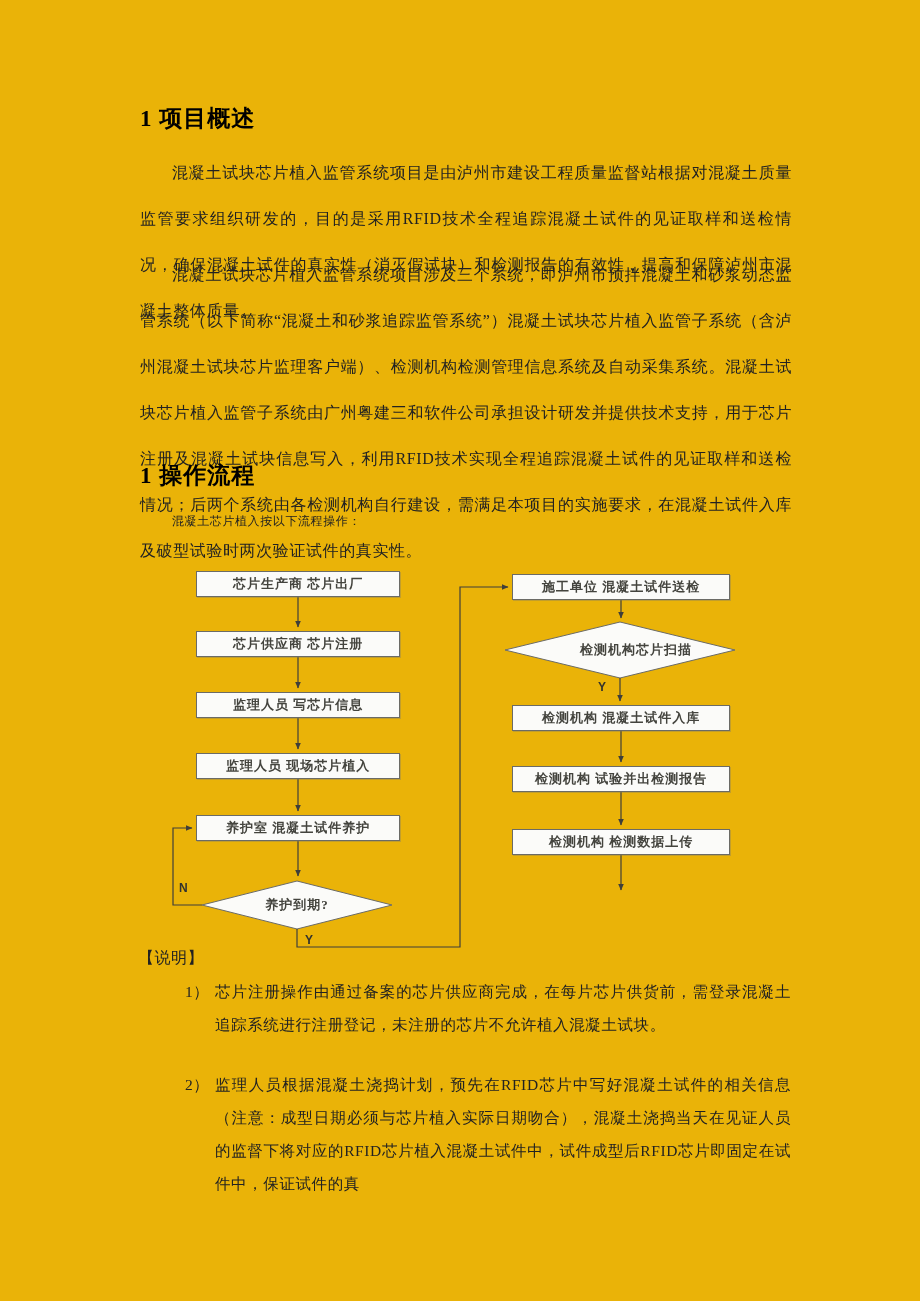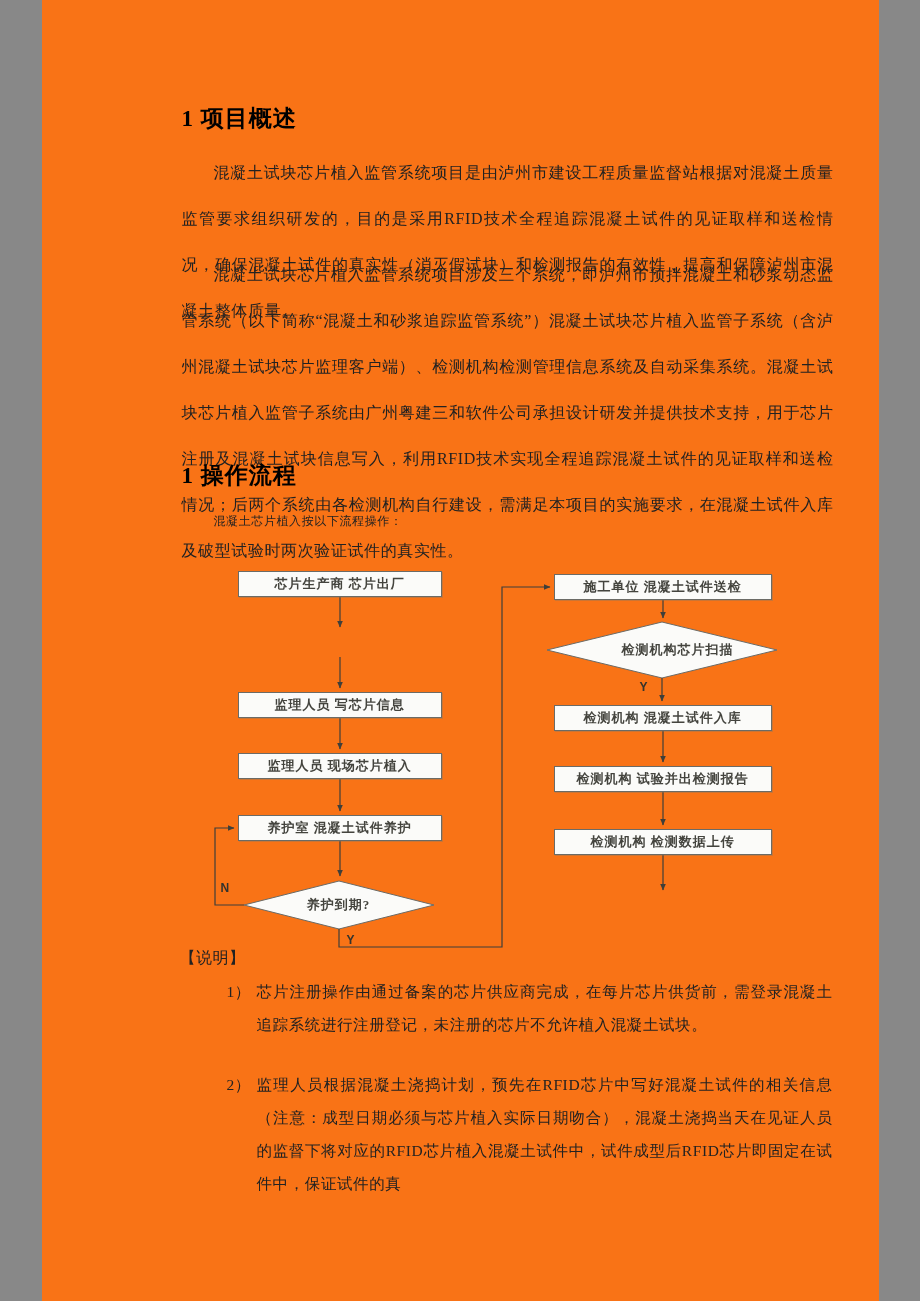--- a/index.html
+++ b/index.html
@@ -1,21 +1,21 @@
 <!DOCTYPE html>
 <html><head>
 <meta charset="utf-8">
 <style>
   * { margin:0; padding:0; box-sizing:border-box; }
   html,body { background:#888; }
   .page {
     position:relative;
-    width:837px; height:1301px;
+    width:920px; height:1301px;
     margin:0 auto;
-    background:#f97316;
+    background:#eab308;
     font-family:"Liberation Serif", serif;
     color:#1a1a1a;
     overflow:hidden;
   }
   .doc-heading {
     position:absolute; left:140px;
     font-size:23px; font-weight:bold; color:#000;
     letter-spacing:1px;
     font-family:"Liberation Serif", serif;
   }
@@ -112,20 +112,21 @@
 
       <polygon points="465,57 580,85 465,113 350,85" fill="#fbfbf9" stroke="#6b6b66" stroke-width="1"></polygon>
 
       <line x1="465" y1="113" x2="465" y2="136" stroke="#3f3f3a" stroke-width="1.2" marker-end="url(#arrow)"></line>
       <line x1="466" y1="166" x2="466" y2="197" stroke="#3f3f3a" stroke-width="1.2" marker-end="url(#arrow)"></line>
       <line x1="466" y1="227" x2="466" y2="260" stroke="#3f3f3a" stroke-width="1.2" marker-end="url(#arrow)"></line>
       <line x1="466" y1="290" x2="466" y2="325" stroke="#3f3f3a" stroke-width="1.2" marker-end="url(#arrow)"></line>
     </svg>
 
     <div class="fnode fnode-left" style="top:6px;">芯片生产商 芯片出厂</div>
+    <div class="fnode fnode-left" style="top:66px;">芯片供应商 芯片注册</div>
     <div class="fnode fnode-left" style="top:127px;text-align:right;">监理人员 写芯片信息</div>
     <div class="fnode fnode-left" style="top:188px;">监理人员 现场芯片植入</div>
     <div class="fnode fnode-left" style="top:250px;">养护室 混凝土试件养护</div>
     <div class="fdiamond-label" style="left:47px; top:327px; width:190px; height:26px;">养护到期?</div>
 
     <div class="fnode fnode-right" style="top:9px;">施工单位 混凝土试件送检</div>
     <div class="fdiamond-label" style="left:366px; top:72px; width:230px; height:26px;">检测机构芯片扫描</div>
     <div class="fnode fnode-right" style="top:140px;">检测机构 混凝土试件入库</div>
     <div class="fnode fnode-right" style="top:201px;">检测机构 试验并出检测报告</div>
     <div class="fnode fnode-right" style="top:264px;">检测机构 检测数据上传</div>

